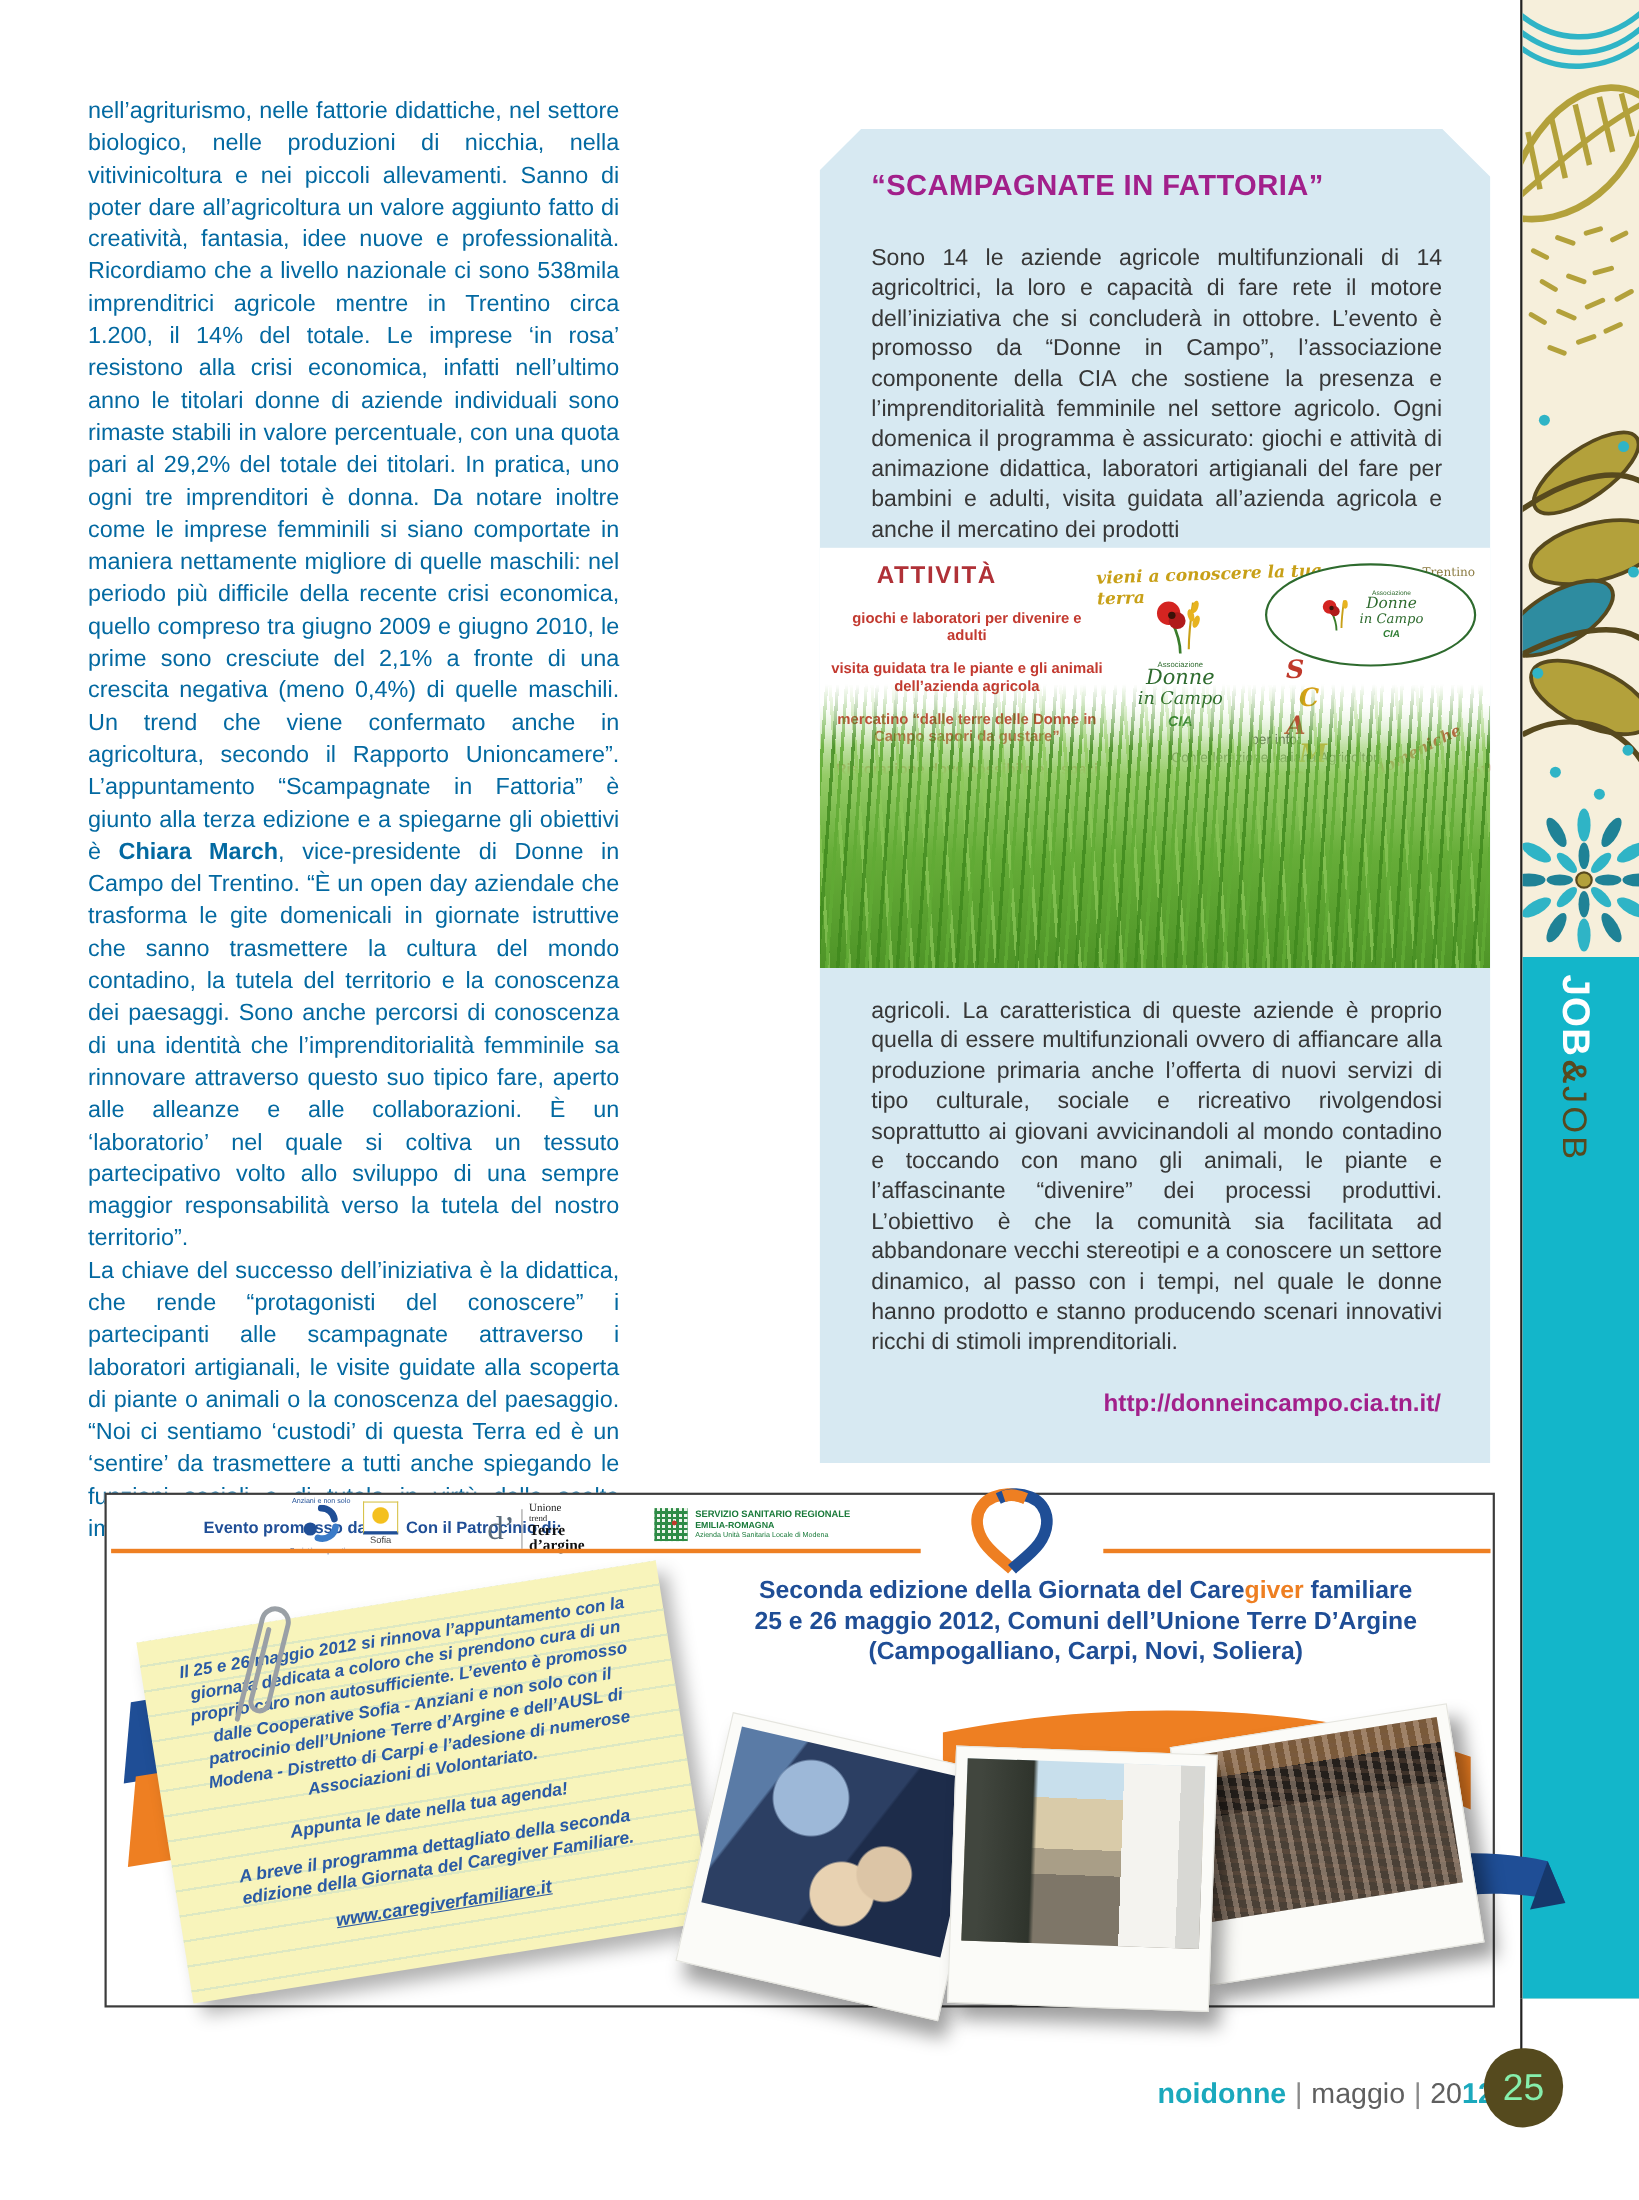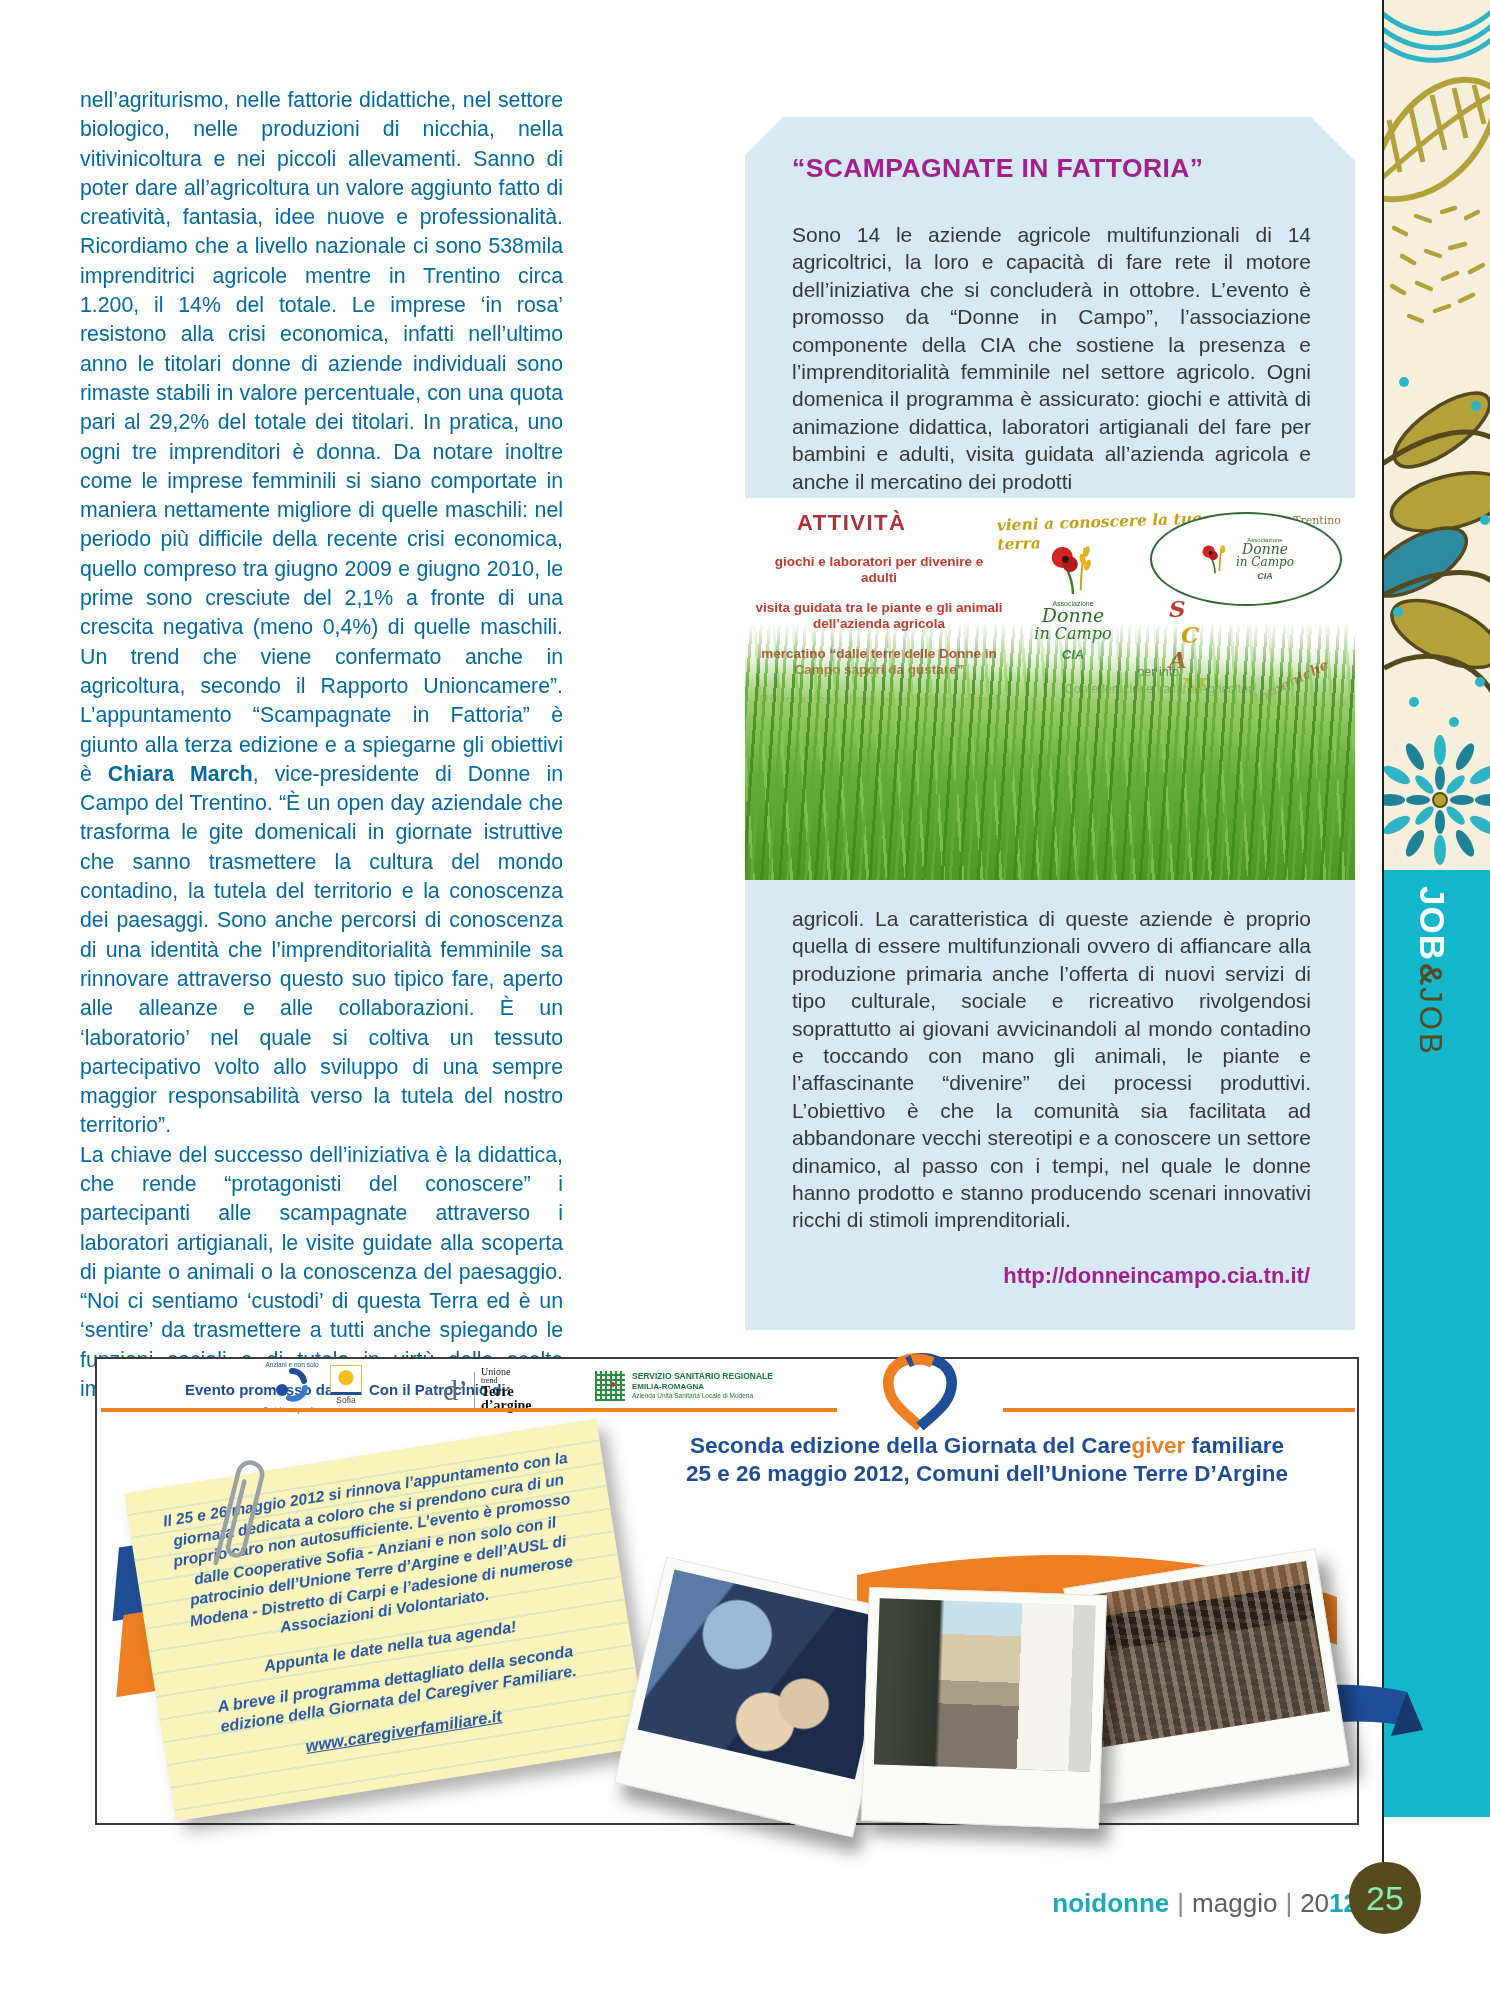--- a/index.html
+++ b/index.html
@@ -378,20 +378,21 @@
 
     <svg class="heart" viewBox="0 0 100 84">
       <path d="M63,10 C42,0 18,10 17,30 C16,52 36,64 50,77" stroke="#ee7f22" stroke-width="11" fill="none"></path>
       <path d="M37,10 C58,0 82,10 83,30 C84,52 64,64 50,77" stroke="#1f4e96" stroke-width="11" fill="none"></path>
       <path d="M63,10 C56,7 48,6 42,8" stroke="#ee7f22" stroke-width="11" fill="none"></path>
     </svg>
 
     <div class="headline">
       <div class="hl-blue"><span>Seconda edizione della Giornata del Care</span><span class="hl-orange-part">giver</span><span> familiare</span></div>
       <div class="hl-blue">25 e 26 maggio 2012, Comuni dell’Unione Terre D’Argine</div>
+      <div class="hl-blue">(Campogalliano, Carpi, Novi, Soliera)</div>
     </div>
 
     <svg class="swoosh" viewBox="0 0 492 108">
       <path d="M0,34 C160,2 340,8 480,56 L480,104 C350,48 170,44 0,72 Z" fill="#ee7f22"></path>
     </svg>
 
     <svg class="ribbon" viewBox="0 0 232 94">
       <path d="M0,40 C70,10 150,4 212,18 L228,56 C162,38 82,50 10,82 Z" fill="#1f4e96"></path>
       <path d="M212,18 L228,56 L196,62 Z" fill="#16386b"></path>
     </svg>

